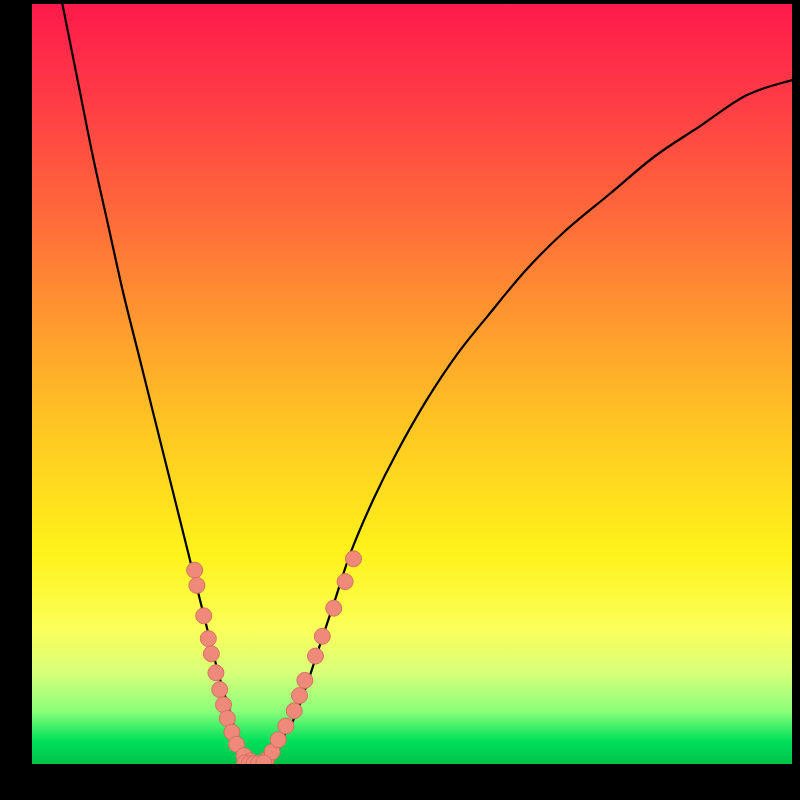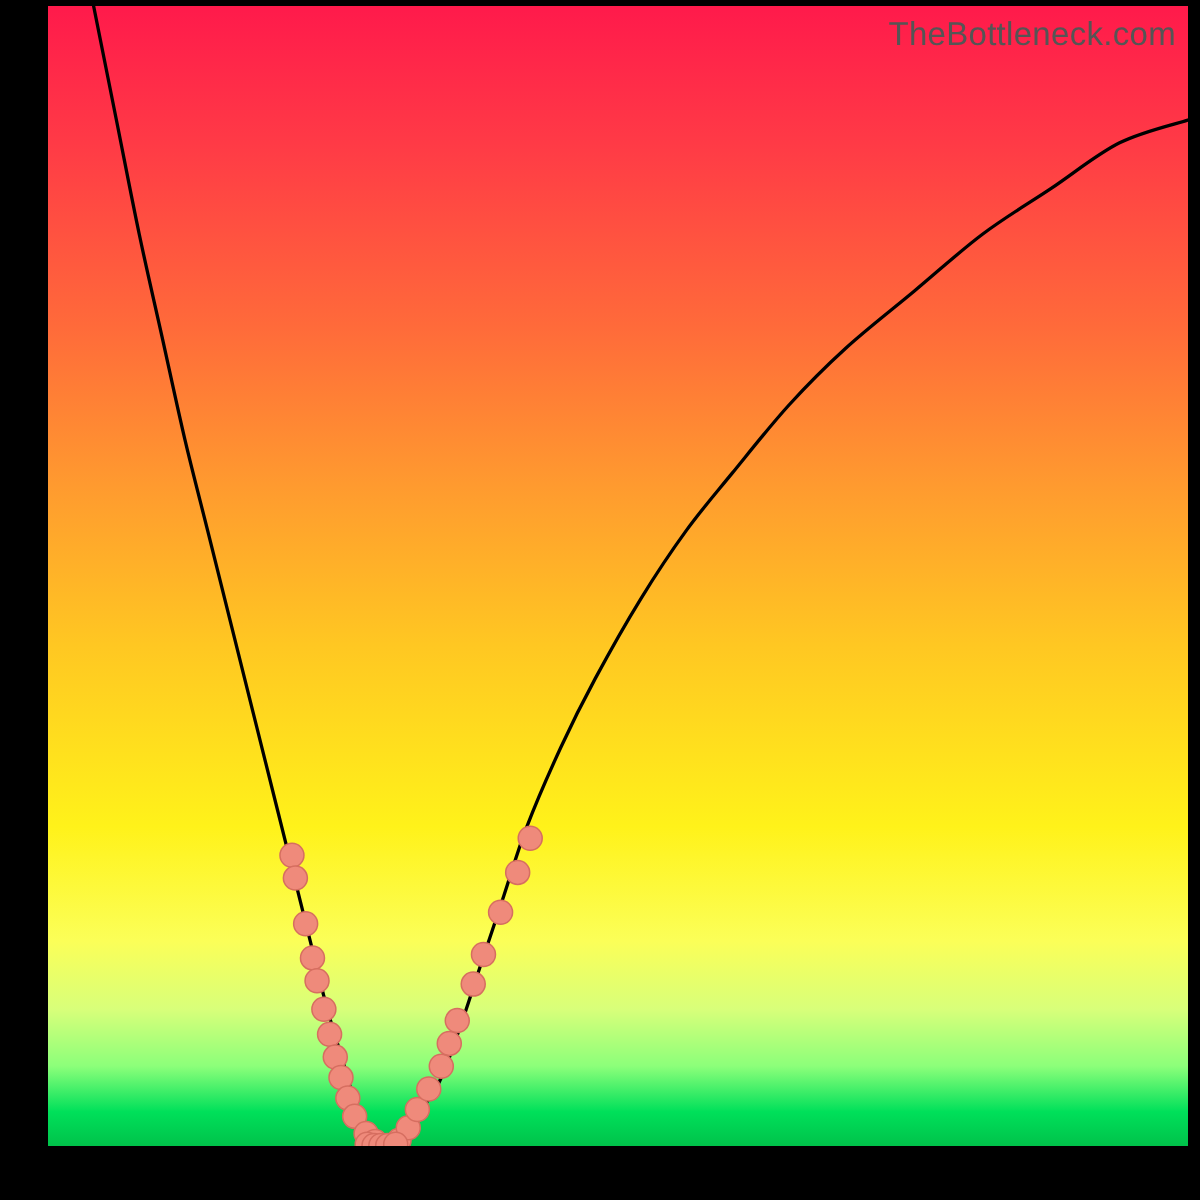--- a/index.html
+++ b/index.html
@@ -85,15 +85,14 @@
         <circle cx="290.32" cy="632.3199999999999" r="8" fill="#ef8a7b" stroke="#d66e60" stroke-width="1"></circle>
         <circle cx="301.72" cy="604.2" r="8" fill="#ef8a7b" stroke="#d66e60" stroke-width="1"></circle>
         <circle cx="313.12" cy="577.6" r="8" fill="#ef8a7b" stroke="#d66e60" stroke-width="1"></circle>
         <circle cx="321.48" cy="554.8" r="8" fill="#ef8a7b" stroke="#d66e60" stroke-width="1"></circle>
         <circle cx="212.8" cy="758.86" r="8" fill="#ef8a7b" stroke="#d66e60" stroke-width="1"></circle>
         <circle cx="217.36" cy="759.62" r="8" fill="#ef8a7b" stroke="#d66e60" stroke-width="1"></circle>
         <circle cx="221.92" cy="759.62" r="8" fill="#ef8a7b" stroke="#d66e60" stroke-width="1"></circle>
         <circle cx="226.48" cy="759.62" r="8" fill="#ef8a7b" stroke="#d66e60" stroke-width="1"></circle>
         <circle cx="231.79999999999998" cy="758.86" r="8" fill="#ef8a7b" stroke="#d66e60" stroke-width="1"></circle>
       </svg>
-    <div class="watermark">TheBottleneck.com</div>
   </div>
 </div>
 
 </body></html>

